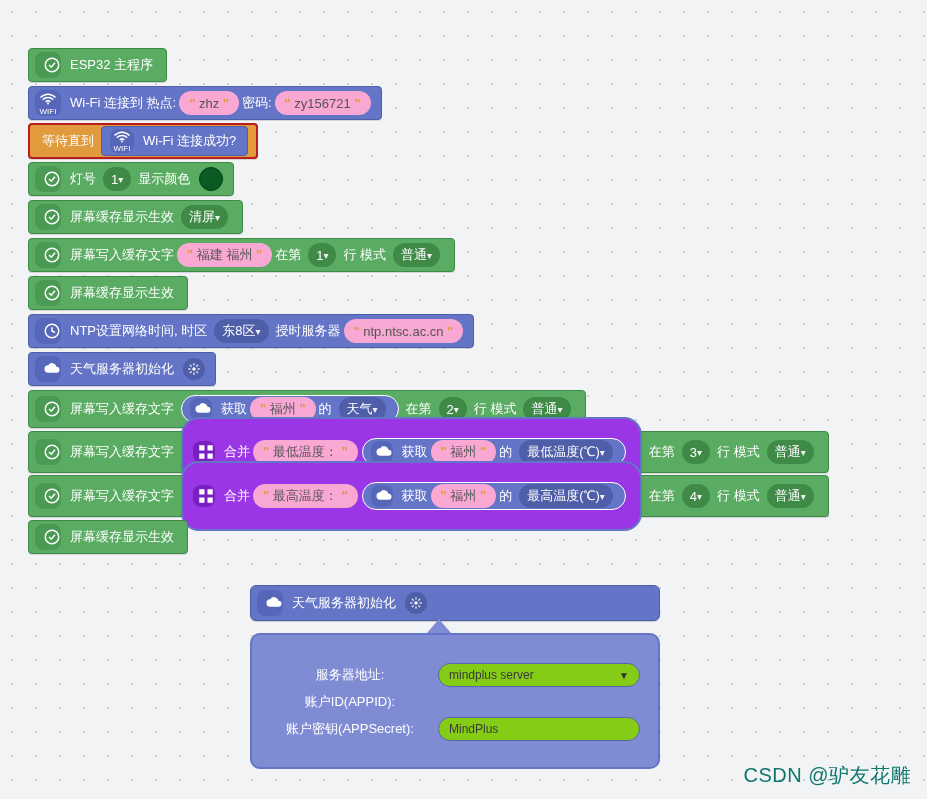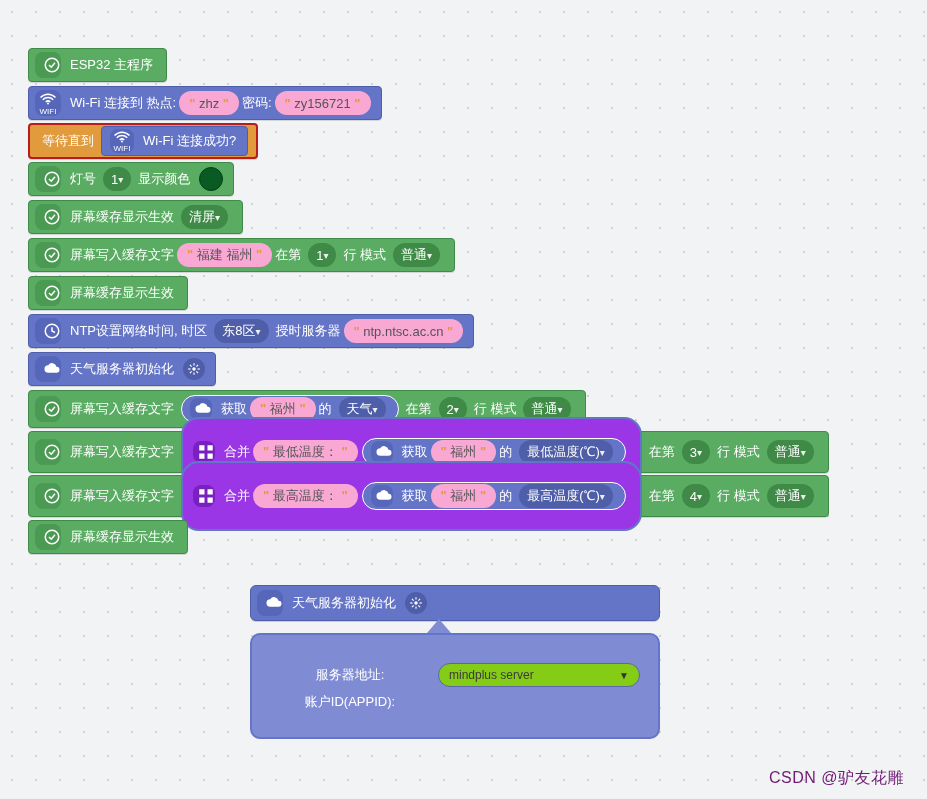--- a/index.html
+++ b/index.html
@@ -81,22 +81,22 @@
   .form-row{ display:flex; align-items:center; margin:6px 0;}
   .form-row label{ width:160px; text-align:center; margin-right:8px; color:#fff;}
   .sel, .inp{
     flex:1; height:22px; border-radius:12px; border:1px solid #5a66a8;
     background:#84cc16; color:#3b3b3b; padding:0 10px; font-size:12px;
     display:flex; align-items:center; justify-content:space-between;
   }
   .sel .dd{ color:#333; font-size:10px; }
 
   .watermark{
-    position:absolute; right:23px; bottom:10px;
-    color:#701a75; font-size:16px; letter-spacing:.5px;
+    position:absolute; right:16px; bottom:10px;
+    color:#0f766e; font-size:20px; letter-spacing:.5px;
   }
 </style>
 </head>
 <body>
 
 <div class="stack">
 
   <div class="row">
     <div class="blk green">
       <span class="ico green-i ico-esp">
@@ -407,16 +407,22 @@
     <div class="form-row">
       <label>服务器地址:</label>
       <div class="sel">
         <span>mindplus server</span>
         <span class="dd">▼</span>
       </div>
     </div>
     <div class="form-row">
       <label>账户ID(APPID):</label>
     </div>
+    <div class="form-row">
+      <label>账户密钥(APPSecret):</label>
+      <div class="inp">
+        <span>MindPlus</span>
+      </div>
+    </div>
   </div>
 </div>
 
 <div class="watermark">CSDN @驴友花雕</div>
 
 </body></html>

